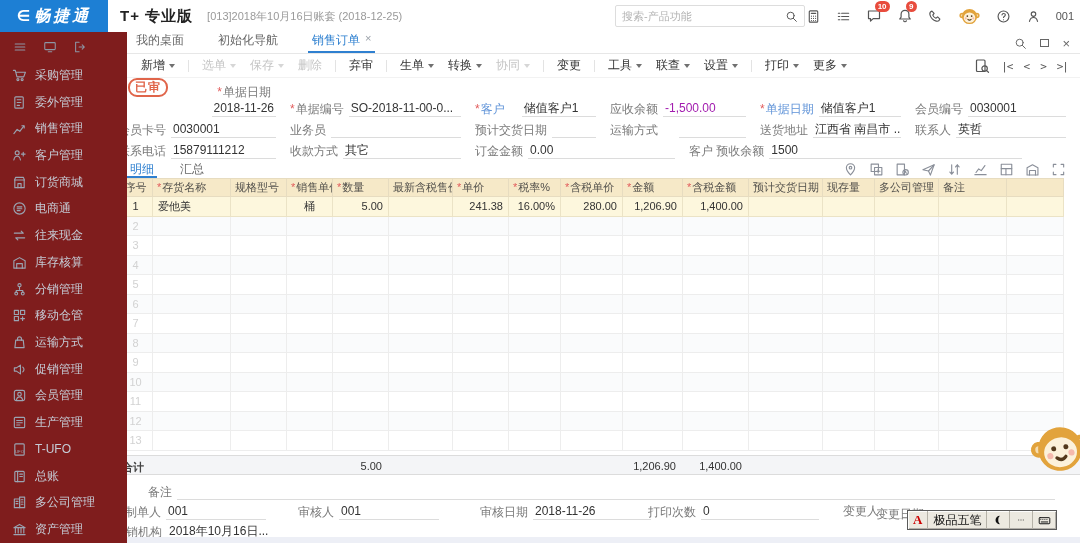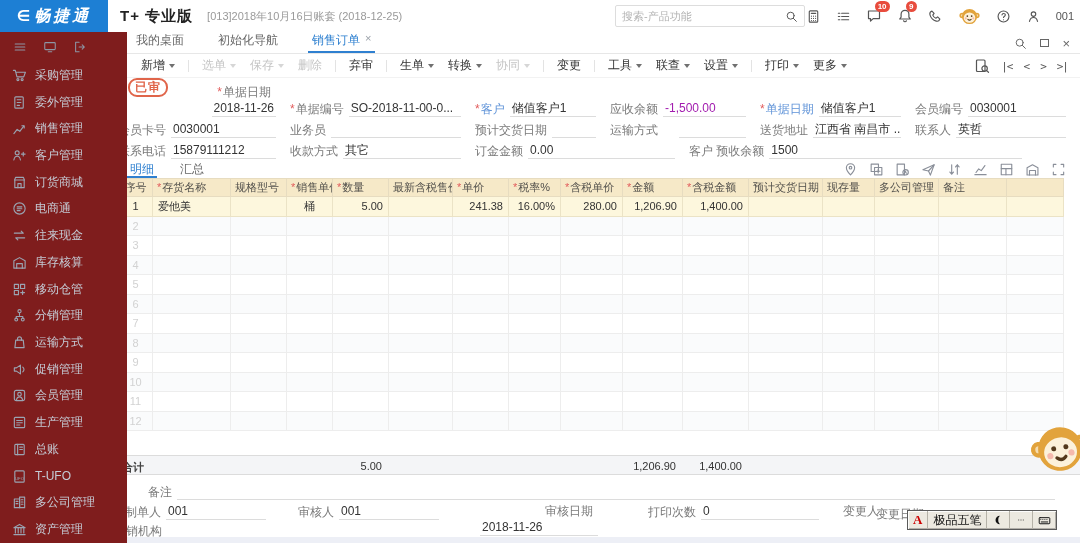--- a/index.html
+++ b/index.html
@@ -267,42 +267,42 @@
           <svg class="ic" style="width:15px;height:15px" viewBox="0 0 16 16">
             <path d="M2 6.2L8 2.8l6 3.4V14H2z"></path>
             <path d="M5 14V9.2h6V14"></path>
           </svg>
         </span>
         <span>库存核算</span>
       </div>
       <div class="side-item">
         <span class="si">
           <svg class="ic" style="width:15px;height:15px" viewBox="0 0 16 16">
+            <circle cx="8" cy="3.4" r="1.7"></circle>
+            <path d="M8 5.2v2.6M4.5 10.6V9h7v1.6"></path>
+            <circle cx="4.5" cy="12.3" r="1.5"></circle>
+            <circle cx="11.5" cy="12.3" r="1.5"></circle>
+          </svg>
+        </span>
+        <span>分销管理</span>
+      </div>
+      <div class="side-item">
+        <span class="si">
+          <svg class="ic" style="width:15px;height:15px" viewBox="0 0 16 16">
             <rect x="2.5" y="2.5" width="4.4" height="4.4"></rect>
             <rect x="9.1" y="2.5" width="4.4" height="4.4"></rect>
             <rect x="2.5" y="9.1" width="4.4" height="4.4"></rect>
             <path d="M11.3 9.3v4M9.3 11.3h4"></path>
           </svg>
         </span>
         <span>移动仓管</span>
       </div>
       <div class="side-item">
         <span class="si">
           <svg class="ic" style="width:15px;height:15px" viewBox="0 0 16 16">
-            <circle cx="8" cy="3.4" r="1.7"></circle>
-            <path d="M8 5.2v2.6M4.5 10.6V9h7v1.6"></path>
-            <circle cx="4.5" cy="12.3" r="1.5"></circle>
-            <circle cx="11.5" cy="12.3" r="1.5"></circle>
-          </svg>
-        </span>
-        <span>分销管理</span>
-      </div>
-      <div class="side-item">
-        <span class="si">
-          <svg class="ic" style="width:15px;height:15px" viewBox="0 0 16 16">
             <path d="M4 5.5h8l.9 8H3.1z"></path>
             <path d="M5.9 5.5V4.1a2.1 2.1 0 014.2 0v1.4"></path>
           </svg>
         </span>
         <span>运输方式</span>
       </div>
       <div class="side-item">
         <span class="si">
           <svg class="ic" style="width:15px;height:15px" viewBox="0 0 16 16">
             <path d="M2.5 6.3v3.4h2.2l4.3 3V3.3l-4.3 3z"></path>
@@ -326,34 +326,34 @@
           <svg class="ic" style="width:15px;height:15px" viewBox="0 0 16 16">
             <rect x="2.5" y="2.5" width="11" height="11" rx="1"></rect>
             <path d="M5 5.8h6M5 8.2h6M5 10.6h3.4"></path>
           </svg>
         </span>
         <span>生产管理</span>
       </div>
       <div class="side-item">
         <span class="si">
           <svg class="ic" style="width:15px;height:15px" viewBox="0 0 16 16">
+            <rect x="3" y="2" width="10" height="12" rx="1"></rect>
+            <text x="8" y="12.2" font-size="4.6" text-anchor="middle" fill="currentColor" stroke="none">UFO</text>
+          </svg>
+        </span>
+        <span>T-UFO</span>
+      </div>
+      <div class="side-item">
+        <span class="si">
+          <svg class="ic" style="width:15px;height:15px" viewBox="0 0 16 16">
             <rect x="3" y="2.5" width="10" height="11" rx="1"></rect>
             <path d="M6 2.5v11M8.3 5.5h2.8M8.3 8h2.8"></path>
           </svg>
         </span>
         <span>总账</span>
-      </div>
-      <div class="side-item">
-        <span class="si">
-          <svg class="ic" style="width:15px;height:15px" viewBox="0 0 16 16">
-            <rect x="3" y="2" width="10" height="12" rx="1"></rect>
-            <text x="8" y="12.2" font-size="4.6" text-anchor="middle" fill="currentColor" stroke="none">UFO</text>
-          </svg>
-        </span>
-        <span>T-UFO</span>
       </div>
       <div class="side-item">
         <span class="si">
           <svg class="ic" style="width:15px;height:15px" viewBox="0 0 16 16">
             <rect x="2.5" y="4.2" width="5.6" height="9.3"></rect>
             <rect x="8.1" y="2.3" width="5.4" height="11.2"></rect>
             <path d="M4.3 6.8h2M4.3 9.2h2M9.9 5h1.8M9.9 7.4h1.8M9.9 9.8h1.8"></path>
           </svg>
         </span>
         <span>多公司管理</span>
@@ -481,21 +481,21 @@
   <div class="form-rows" id="form-rows">
       <div class="form-row">
         <div class="form-cell" style="width: 172px; flex-direction: column;">
           <span class="flabel req">单据日期</span>
           <span class="fvalue">2018-11-26</span>
         </div>
         <div class="form-cell" style="width: 185px;">
           <span class="flabel req">单据编号</span>
           <span class="fvalue">SO-2018-11-00-0...</span>
         </div>
-        <div class="form-cell" style="width: 135px;">
+        <div class="form-cell" style="width: 135px; gap: 12px;">
           <span class="flabel req flink">客户</span>
           <span class="fvalue">储值客户1</span>
         </div>
         <div class="form-cell" style="width: 150px;">
           <span class="flabel">应收余额</span>
           <span class="fvalue fred">-1,500.00</span>
         </div>
         <div class="form-cell" style="width: 155px;">
           <span class="flabel req flink">单据日期</span>
           <span class="fvalue">储值客户1</span>
@@ -867,20 +867,38 @@
             <td></td>
             <td></td>
             <td></td>
             <td></td>
             <td></td>
             <td></td>
             <td></td>
             <td></td>
             <td></td>
           </tr>
+          <tr class="">
+            <td class="a-c rown">13</td>
+            <td></td>
+            <td></td>
+            <td></td>
+            <td></td>
+            <td></td>
+            <td></td>
+            <td></td>
+            <td></td>
+            <td></td>
+            <td></td>
+            <td></td>
+            <td></td>
+            <td></td>
+            <td></td>
+            <td></td>
+          </tr>
         </tbody>
       </table>
   </div>
 
   <div class="total-row" id="total-row">
       <span class="tot-label" style="left:14px">合计</span>
       <span class="tot-val" style="left:224px;width:50px">5.00</span>
       <span class="tot-val" style="left:514px;width:54px">1,206.90</span>
       <span class="tot-val" style="left:574px;width:60px">1,400.00</span>
     </div>
@@ -892,36 +910,37 @@
 
   <div class="footer-fields" id="footer-fields">
       <div class="ffield" style="left: 17px;">
         <span class="flabel">制单人</span>
         <span class="fvalue" style="width:100px;flex:none;">001</span>
       </div>
       <div class="ffield" style="left: 190px;">
         <span class="flabel">审核人</span>
         <span class="fvalue" style="width:100px;flex:none;">001</span>
       </div>
-      <div class="ffield" style="left: 372px; flex-direction: column;">
+      <div class="ffield" style="left: 372px;">
         <span class="flabel">审核日期</span>
         <span class="fvalue" style="width:118px;flex:none;">2018-11-26</span>
       </div>
       <div class="ffield" style="left: 540px;">
         <span class="flabel">打印次数</span>
         <span class="fvalue" style="width:118px;flex:none;">0</span>
       </div>
       <div class="ffield" style="left: 735px;">
         <span class="flabel">变更人</span>
         <span class="fvalue" style="width:150px;flex:none;"></span>
       </div>
     </div>
 
   <div class="org-row">
     <span class="flabel">营销机构</span>
+    <span class="fvalue" style="width:150px;flex:none;">2018年10月16日...</span>
   </div>
 
   <span class="change-date">变更日期</span>
 
   <div class="ime-bar">
     <span class="ime-seg ime-a">A</span>
     <span class="ime-seg">极品五笔</span>
     <span class="ime-seg">
         <svg class="ic" style="width:12px;height:12px" viewBox="0 0 16 16">
           <path d="M10.5 2.2A5.8 5.8 0 1010.5 13.8 6.8 6.8 0 018.3 8a6.8 6.8 0 012.2-5.8z" fill="currentColor" stroke="none"></path>

